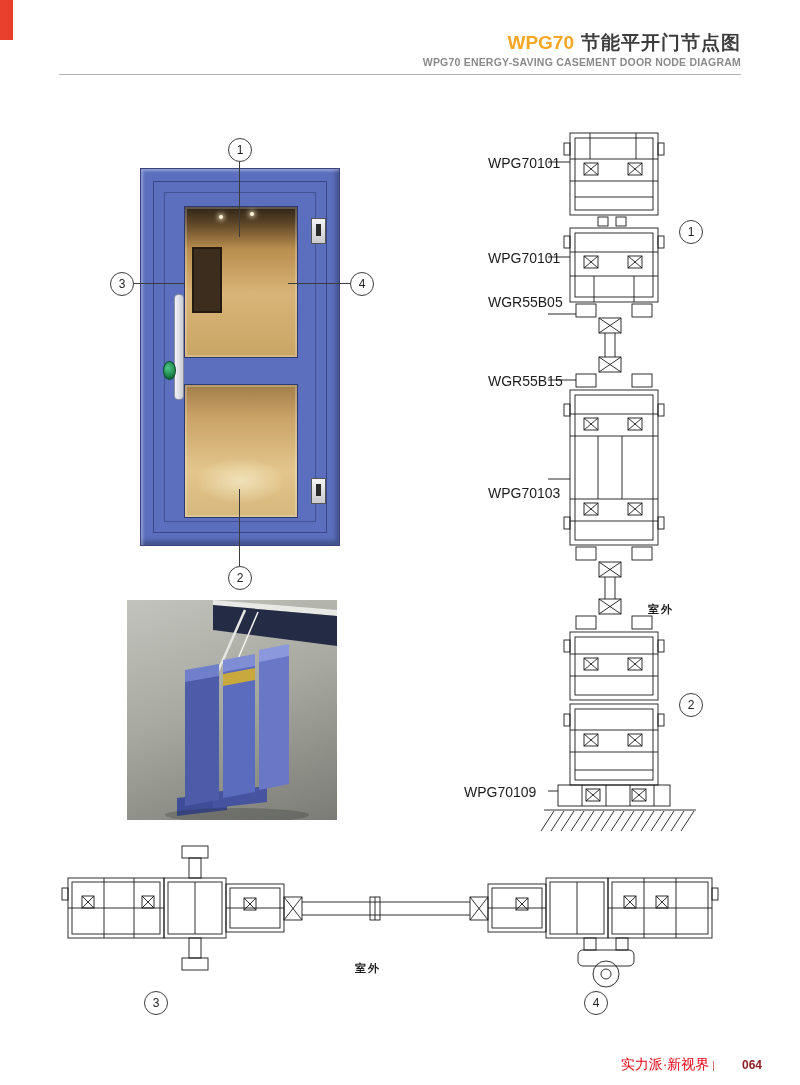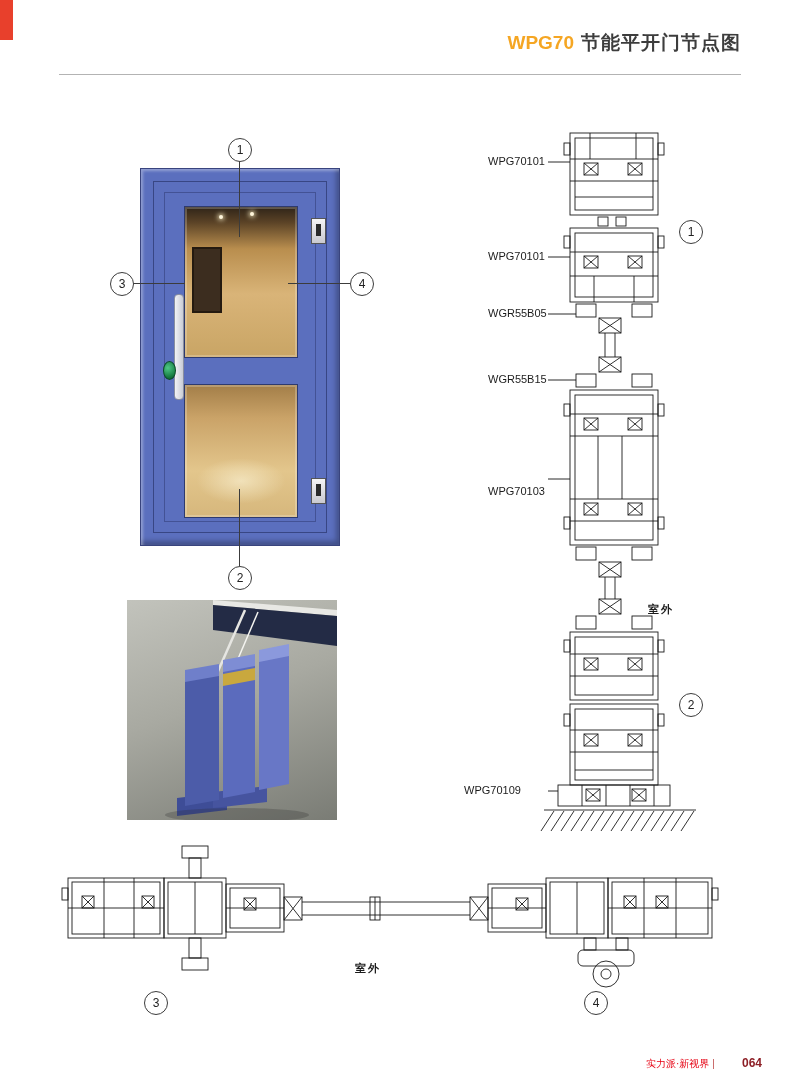--- a/index.html
+++ b/index.html
@@ -48,38 +48,39 @@
   .callout{position:absolute;width:22px;height:22px;border:1px solid #3c3c3c;border-radius:50%;
     background:#fff;display:flex;align-items:center;justify-content:center;
     font-size:12px;color:#222;z-index:6;}
   .leader{position:absolute;background:#3c3c3c;z-index:5;}
 
   
   .vsec{position:absolute;left:460px;top:118px;}
   .hsec{position:absolute;left:58px;top:840px;}
   .tk rect,.tk line,.tk circle{stroke:#1a1a1a;stroke-width:.9;fill:none;}
   .ldr line{stroke:#2a2a2a;stroke-width:1;}
-  .sec-label{position:absolute;font-size:11px;color:#1c1c1c;white-space:nowrap;}
+  .sec-label{position:absolute;font-size:14px;color:#1c1c1c;white-space:nowrap;}
   .outdoor{position:absolute;font-size:11px;color:#1c1c1c;letter-spacing:2px;font-weight:bold;margin-top:20px;}
 
   
   .footer{position:absolute;right:38px;top:1056px;display:flex;align-items:baseline;gap:3px;}
-  .footer .slogan{font-size:10px;color:#e60012;text-align:right;}
+  .footer .slogan{font-size:14px;color:#e60012;text-align:right;}
   .footer .sep{font-size:10px;color:#c05050;}
   .footer .pagenum{font-size:12px;font-weight:bold;color:#8d1f26;margin-left:24px;}
 </style>
 </head>
 <body>
 
 <div class="page">
 
   <div class="corner"></div>
   <div class="title">
     <span class="model">WPG70</span><span class="cn">节能平开门节点图</span>
   </div>
+  <div class="subtitle">WPG70 ENERGY-SAVING CASEMENT DOOR NODE DIAGRAM</div>
   <div class="rule"></div>
 
   <div class="door-fig">
     <div class="door-body"></div>
     <div class="door-frame-line"></div>
     <div class="door-leaf-line"></div>
     <div class="glass glass-upper">
       <div class="light" style="left:30%;top:5%"></div>
       <div class="light" style="left:58%;top:3%"></div>
       <div class="art"></div>
@@ -294,21 +295,21 @@
       <line x1="194" y1="693" x2="181" y2="713"></line>
         <line x1="204" y1="693" x2="191" y2="713"></line>
       <line x1="214" y1="693" x2="201" y2="713"></line>
         <line x1="224" y1="693" x2="211" y2="713"></line>
       <line x1="234" y1="693" x2="221" y2="713"></line>
     </g>
   </svg>
 
   <span class="sec-label" style="left:488px;top:155px">WPG70101</span>
   <span class="sec-label" style="left:488px;top:250px">WPG70101</span>
-  <span class="sec-label" style="left:488px;top:307px">WGR55B05</span>
+  <span class="sec-label" style="left:488px;top:294px">WGR55B05</span>
   <span class="sec-label" style="left:488px;top:373px">WGR55B15</span>
   <span class="sec-label" style="left:488px;top:485px">WPG70103</span>
   <span class="sec-label" style="left:464px;top:784px">WPG70109</span>
   <span class="outdoor" style="left:648px;top:582px">室外</span>
   <div class="callout" style="left:679px;top:220px">
       <span>1</span>
     </div>
   <div class="callout" style="left:679px;top:693px">
       <span>2</span>
     </div>

